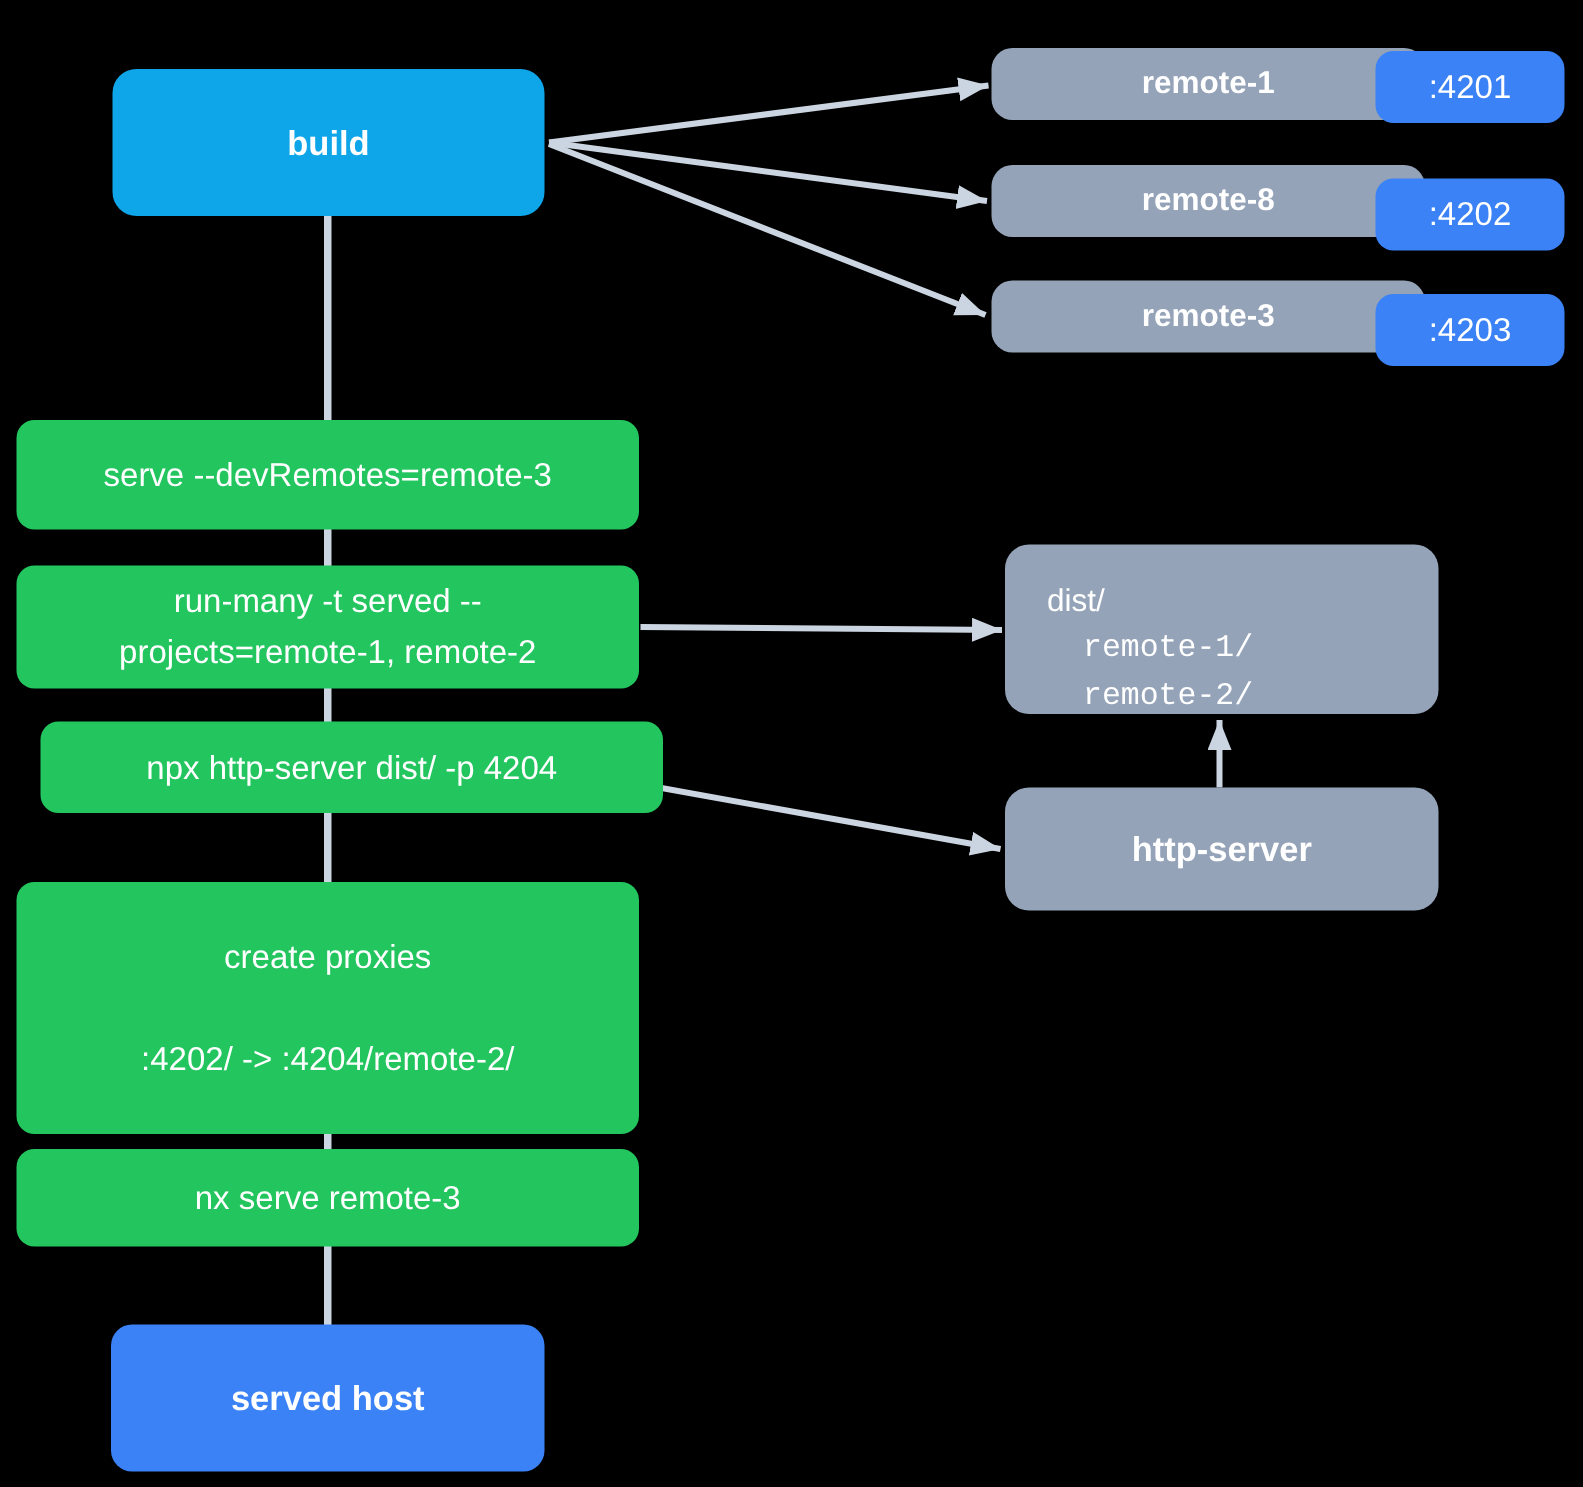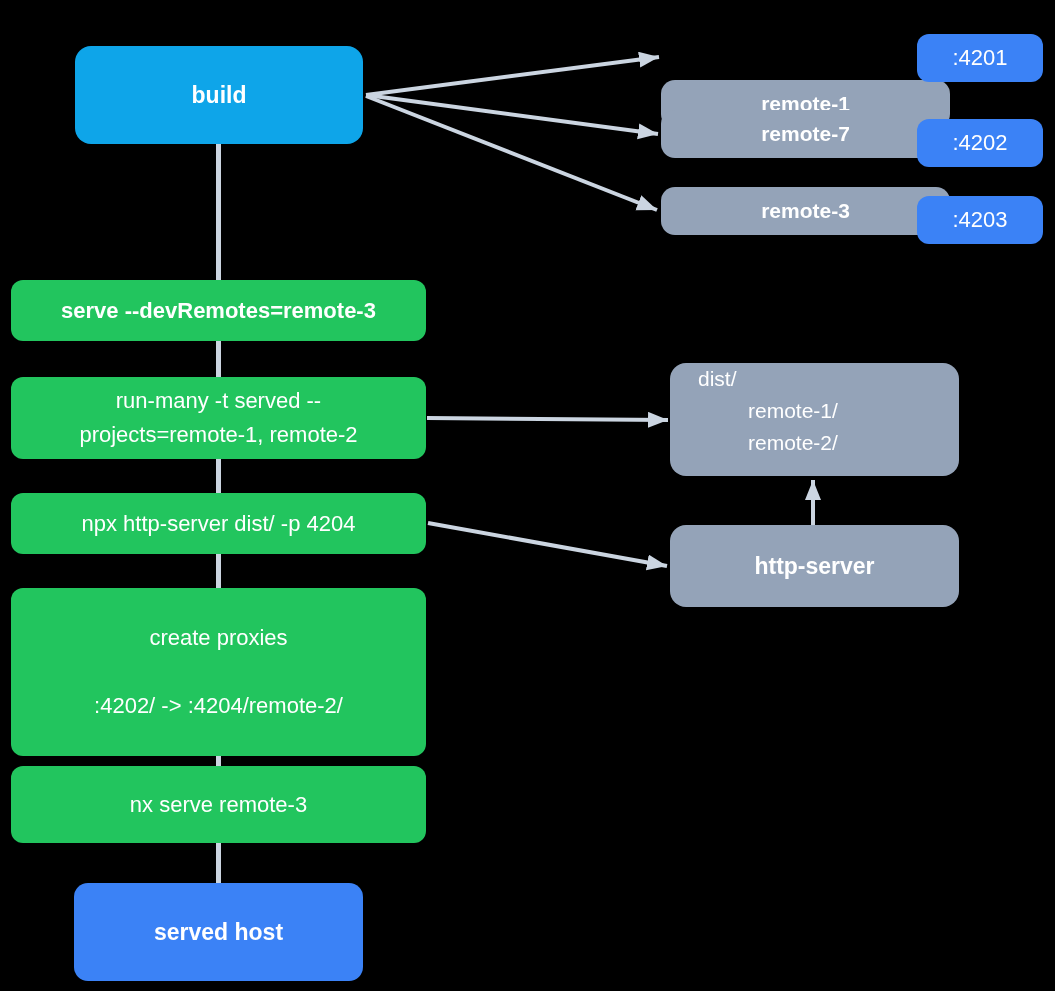--- a/index.html
+++ b/index.html
@@ -35,50 +35,50 @@
   .served {
     left: 74px; top: 883px; width: 289px; height: 98px;
     background: var(--served-fill, #3b82f6); border-radius: 14px;
     font-weight: bold; font-size: 23px;
   }
   .remote {
     width: 289px; height: 48px;
     background: var(--remote-fill, #94a3b8); border-radius: 14px;
     font-weight: bold; font-size: 21px;
   }
-  .remote1 { left: 661px; top: 32px; margin-top: 48px; }
+  .remote1 { left: 661px; top: 32px; }
   .remote2 { left: 661px; top: 110px; }
   .remote3 { left: 661px; top: 187px; text-align: center; }
   .badge {
     width: 126px; height: 48px;
     background: var(--badge-fill, #3b82f6); border-radius: 12px;
     font-size: 22px; z-index: 3; margin-top: 24px;
   }
   .badge1 { left: 917px; top: 10px; }
   .badge2 { left: 917px; top: 95px; }
   .badge3 { left: 917px; top: 172px; }
   .cmd {
     left: 11px; width: 415px;
     background: var(--command-fill, #22c55e); border-radius: 12px;
     font-size: 22px; flex-direction: column;
   }
-  .cmd1 { top: 280px; height: 61px; font-weight: bold; }
+  .cmd1 { top: 280px; height: 73px; }
   .cmd2 { top: 377px; height: 82px; }
-  .cmd3 { top: 493px; height: 61px; }
+  .cmd3 { top: 481px; height: 61px; margin-left: 16px; }
   .cmd4 { top: 588px; height: 168px; }
-  .cmd5 { top: 766px; height: 77px; }
+  .cmd5 { top: 766px; height: 65px; }
   .cmd-line { display: block; line-height: 34px; min-height: 34px; }
   .distbox {
     left: 670px; top: 363px; width: 289px; height: 113px;
     background: var(--remote-fill, #94a3b8); border-radius: 16px;
-    display: block; padding: 0 0 0 28px;
+    display: block; padding: 22px 0 0 28px;
     font-size: 21px; text-align: left;
   }
   .dist-line { line-height: 32px; }
-  .dist-indent { margin-left: 50px; }
+  .dist-indent { margin-left: 24px; font-family: Liberation Mono, monospace; }
   .httpserver {
     left: 670px; top: 525px; width: 289px; height: 82px;
     background: var(--remote-fill, #94a3b8); border-radius: 16px;
     font-weight: bold; font-size: 23px;
   }
 </style>
 </head>
 <body>
 
 <div class="canvas">
@@ -103,21 +103,21 @@
   </div>
 
   <div class="node remote remote1">
     <span>remote-1</span>
   </div>
   <div class="node badge badge1">
     <span>:4201</span>
   </div>
 
   <div class="node remote remote2">
-    <span>remote-7</span>
+    <span>remote-8</span>
   </div>
   <div class="node badge badge2">
     <span>:4202</span>
   </div>
 
   <div class="node remote remote3">
     <span>remote-3</span>
   </div>
   <div class="node badge badge3">
     <span>:4203</span>

